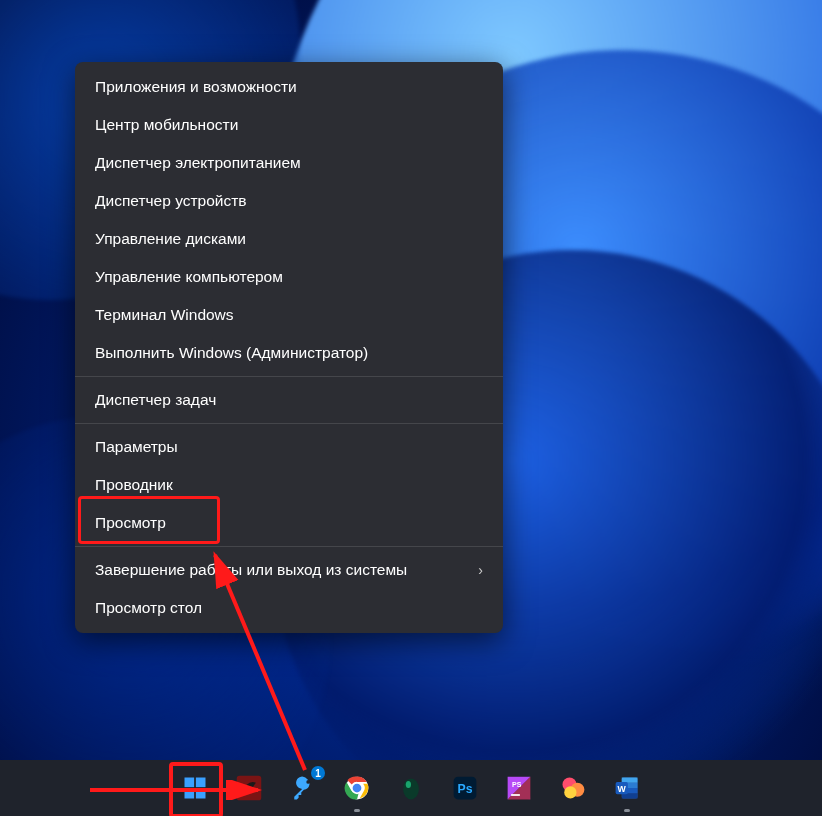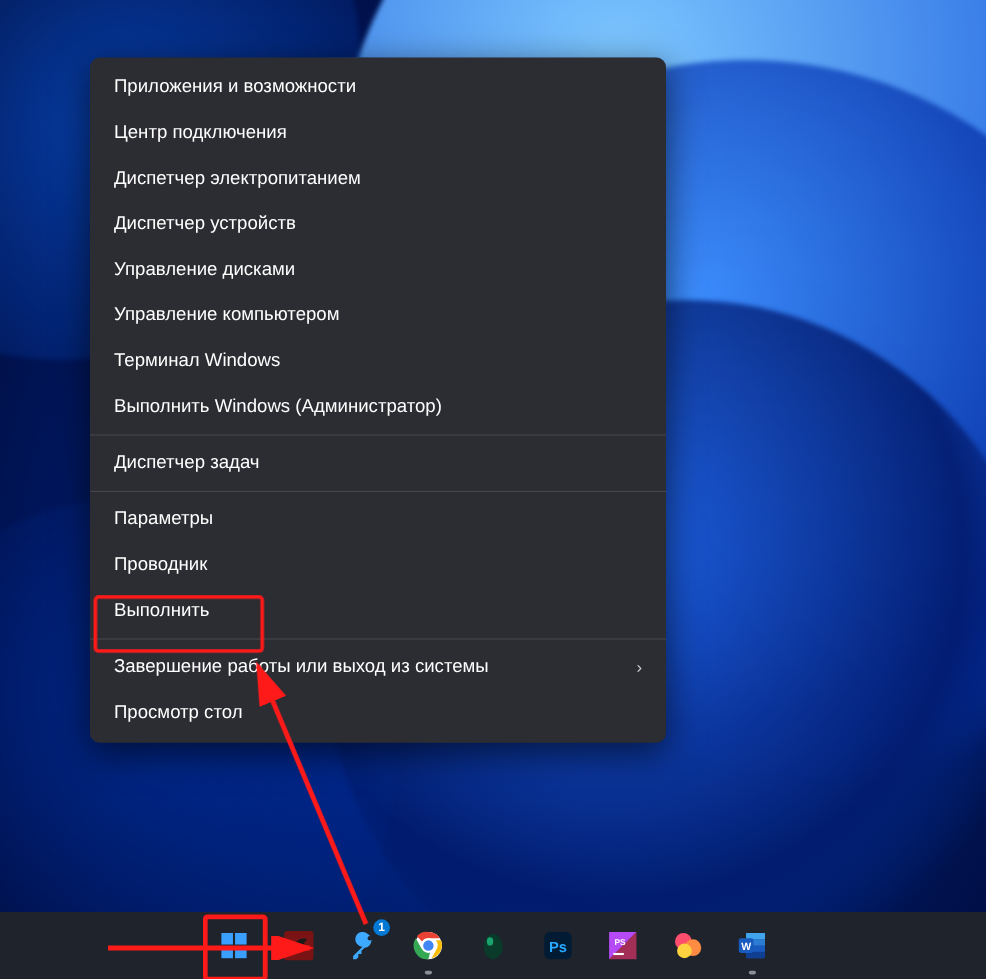--- a/index.html
+++ b/index.html
@@ -41,22 +41,22 @@
         background: radial-gradient(circle at 60% 60%, #0a52d0 0%, rgba(0,0,0,0) 70%);
         opacity:0.7; }
   .p5 { width:450px; height:450px; left:-120px; bottom:-50px;
         background: radial-gradient(circle at 55% 40%, #0030a0 0%, rgba(0,0,0,0) 70%);
         opacity:0.6; }
 
   
   .context-menu {
     position: absolute;
     left: 75px;
-    top: 48px;
-    width: 480px;
+    top: 62px;
+    width: 428px;
     background: #2c2d33;
     border-radius: 8px;
     box-shadow: 0 8px 30px rgba(0,0,0,0.6);
     padding: 6px 0;
     color: #fff;
     font-size: 15.5px;
     backdrop-filter: blur(20px);
   }
   .menu-item {
     padding: 10px 20px;
@@ -141,21 +141,21 @@
   <div class="petal p3"></div>
   <div class="petal p4"></div>
   <div class="petal p5"></div>
 </div>
 
 <div class="context-menu" id="ctx">
     <div class="menu-item">
       <span>Приложения и возможности</span>
     </div>
     <div class="menu-item">
-      <span>Центр подключения</span>
+      <span>Центр мобильности</span>
     </div>
     <div class="menu-item">
       <span>Диспетчер электропитанием</span>
     </div>
     <div class="menu-item">
       <span>Диспетчер устройств</span>
     </div>
     <div class="menu-item">
       <span>Управление дисками</span>
     </div>
@@ -173,21 +173,21 @@
       <span>Диспетчер задач</span>
     </div>
     <div class="menu-divider"></div>
     <div class="menu-item">
       <span>Параметры</span>
     </div>
     <div class="menu-item">
       <span>Проводник</span>
     </div>
     <div class="menu-item">
-      <span>Выполнить</span>
+      <span>Просмотр</span>
     </div>
     <div class="menu-divider"></div>
     <div class="menu-item">
       <span>Завершение работы или выход из системы</span>
       <span class="chevron">›</span>
     </div>
     <div class="menu-item">
       <span>Просмотр стол</span>
     </div>
   </div>

